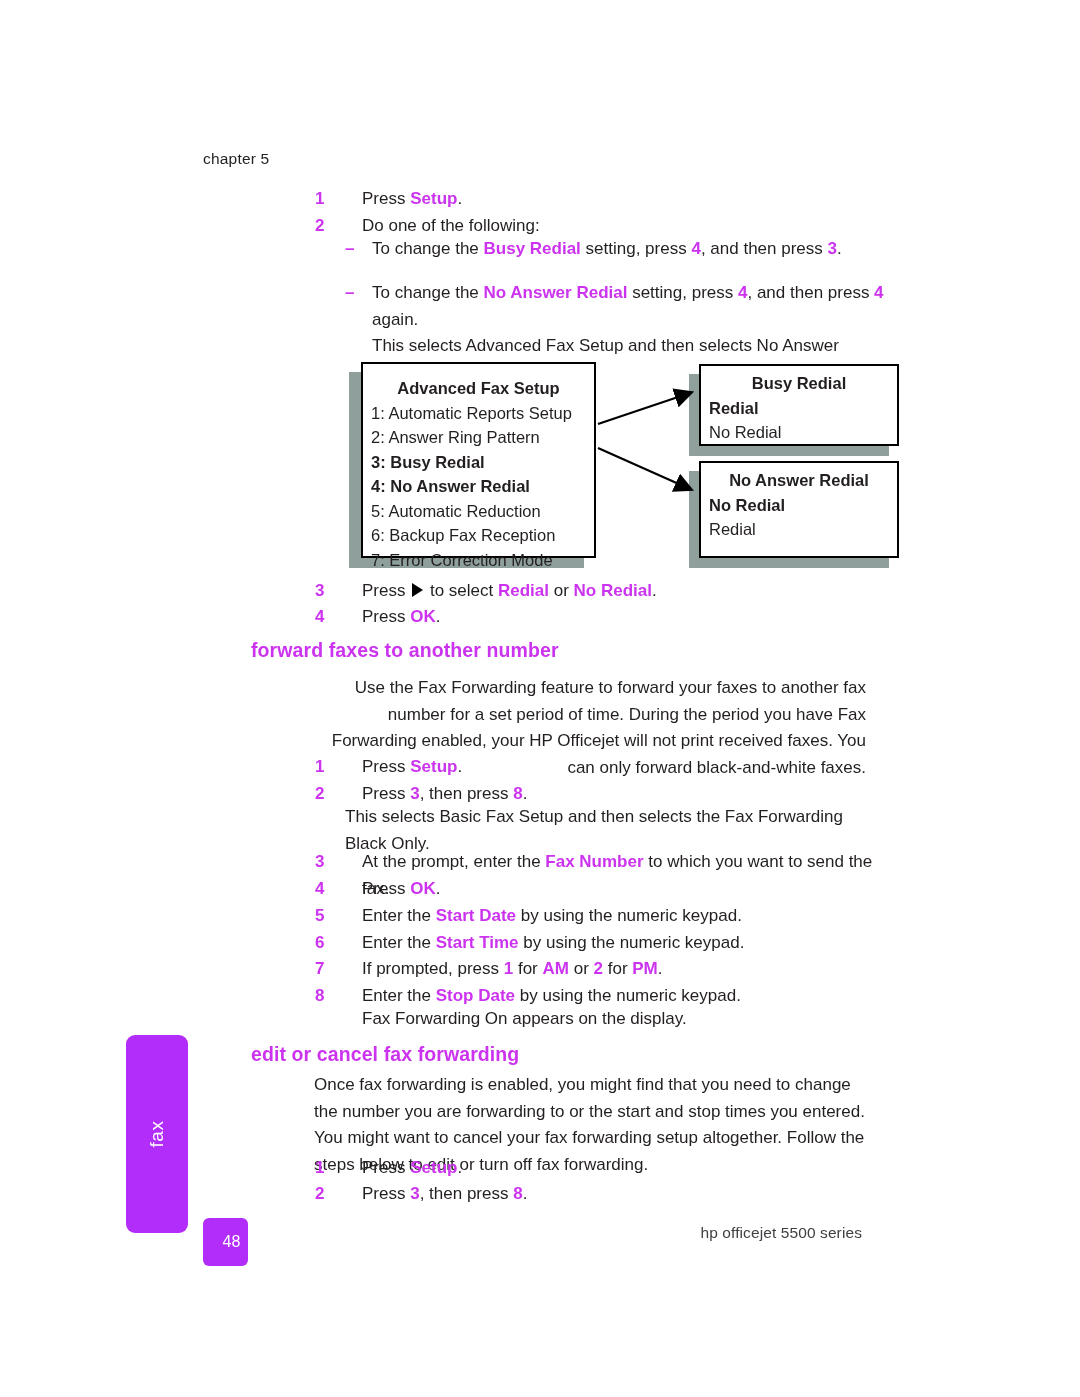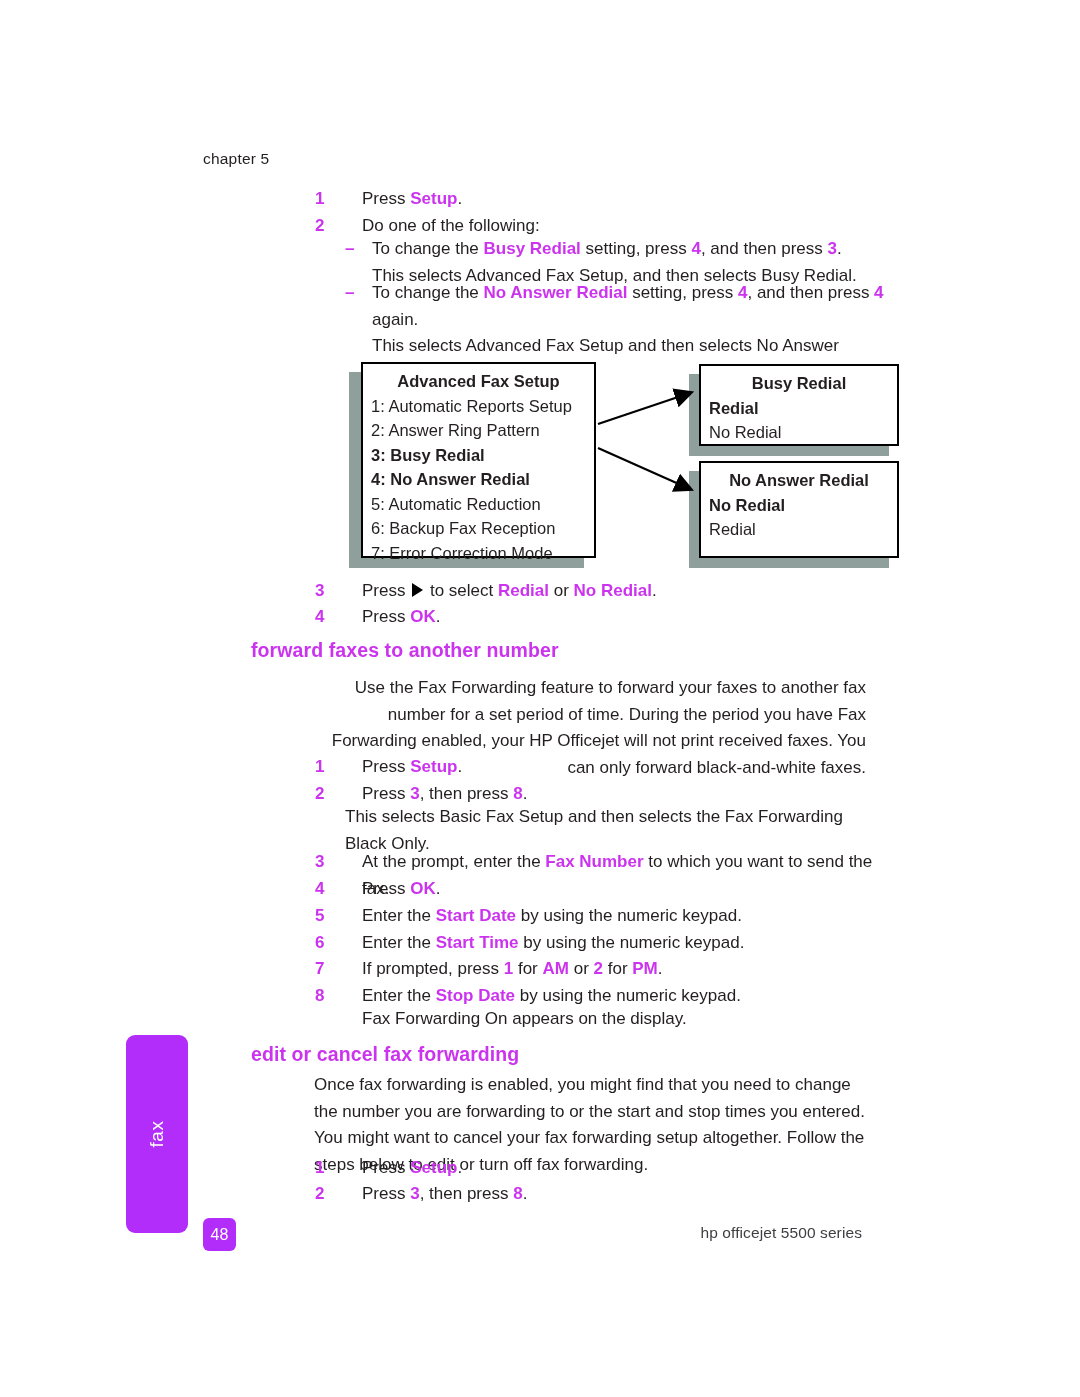--- a/index.html
+++ b/index.html
@@ -44,28 +44,29 @@
     font-size: 19px;
     letter-spacing: .5px;
     white-space: nowrap;
   }
 
   .page-number-box {
     position: absolute;
     left: 203px;
     top: 1218px;
     width: 33px;
-    height: 33px;
+    height: 48px;
     background: #b32dfa;
     border-radius: 6px;
     color: #ffffff;
     font-size: 16px;
     display: flex;
     align-items: center;
     justify-content: center;
+    padding-left: 12px;
   }
 
   .footer-right {
     position: absolute;
     right: 218px;
     top: 1224px;
     font-size: 15.5px;
     color: #3f3f43;
     letter-spacing: .1px;
   }
@@ -164,21 +165,21 @@
   }
   .mbox .title {
     text-align: center;
     font-weight: bold;
     display: block;
     padding-top: 2px;
   }
   .mbox .row { display: block; white-space: nowrap; }
   .mbox .row.bold { font-weight: bold; }
 
-  .box-main { left: 12px; top: 0px; width: 235px; height: 196px; padding: 3px 8px 0 8px; }
+  .box-main { left: 12px; top: 0px; width: 235px; height: 196px; padding: 10px 8px 0 8px; }
   .box-main-shadow { left: 0px; top: 10px; width: 235px; height: 196px; }
 
   .box-busy { left: 350px; top: 2px; width: 200px; height: 82px; padding: 3px 8px 0 8px; }
   .box-busy-shadow { left: 340px; top: 12px; width: 200px; height: 82px; }
 
   .box-noans { left: 350px; top: 99px; width: 200px; height: 97px; padding: 3px 8px 0 8px; }
   .box-noans-shadow { left: 340px; top: 109px; width: 200px; height: 97px; }
 
   .arrows { position: absolute; left: 0; top: 0; width: 510px; height: 206px; }
 </style>
@@ -204,21 +205,20 @@
 
   <div class="step" style="left:315px; top:213px; width:560px;">
     <span class="num">2</span>
     <span class="txt">Do one of the following:</span>
   </div>
 
   <div class="sub" style="left:345px; top:236px; width:540px;">
     <span class="dash">–</span>
     <span class="txt">
       <span>To change the </span><span class="hl">Busy Redial</span><span> setting, press </span><span class="hl">4</span><span>, and then press </span><span class="hl">3</span><span>.</span><br>
-      <span>This selects Advanced Fax Setup, and then selects Busy Redial.</span>
     </span>
   </div>
 
   <div class="sub" style="left:345px; top:280px; width:545px;">
     <span class="dash">–</span>
     <span class="txt">
       <span>To change the </span><span class="hl">No Answer Redial</span><span> setting, press </span><span class="hl">4</span><span>, and then press </span><span class="hl">4</span><br>
       <span>again.</span><br>
       <span>This selects Advanced Fax Setup and then selects No Answer Redial.</span>
     </span>

